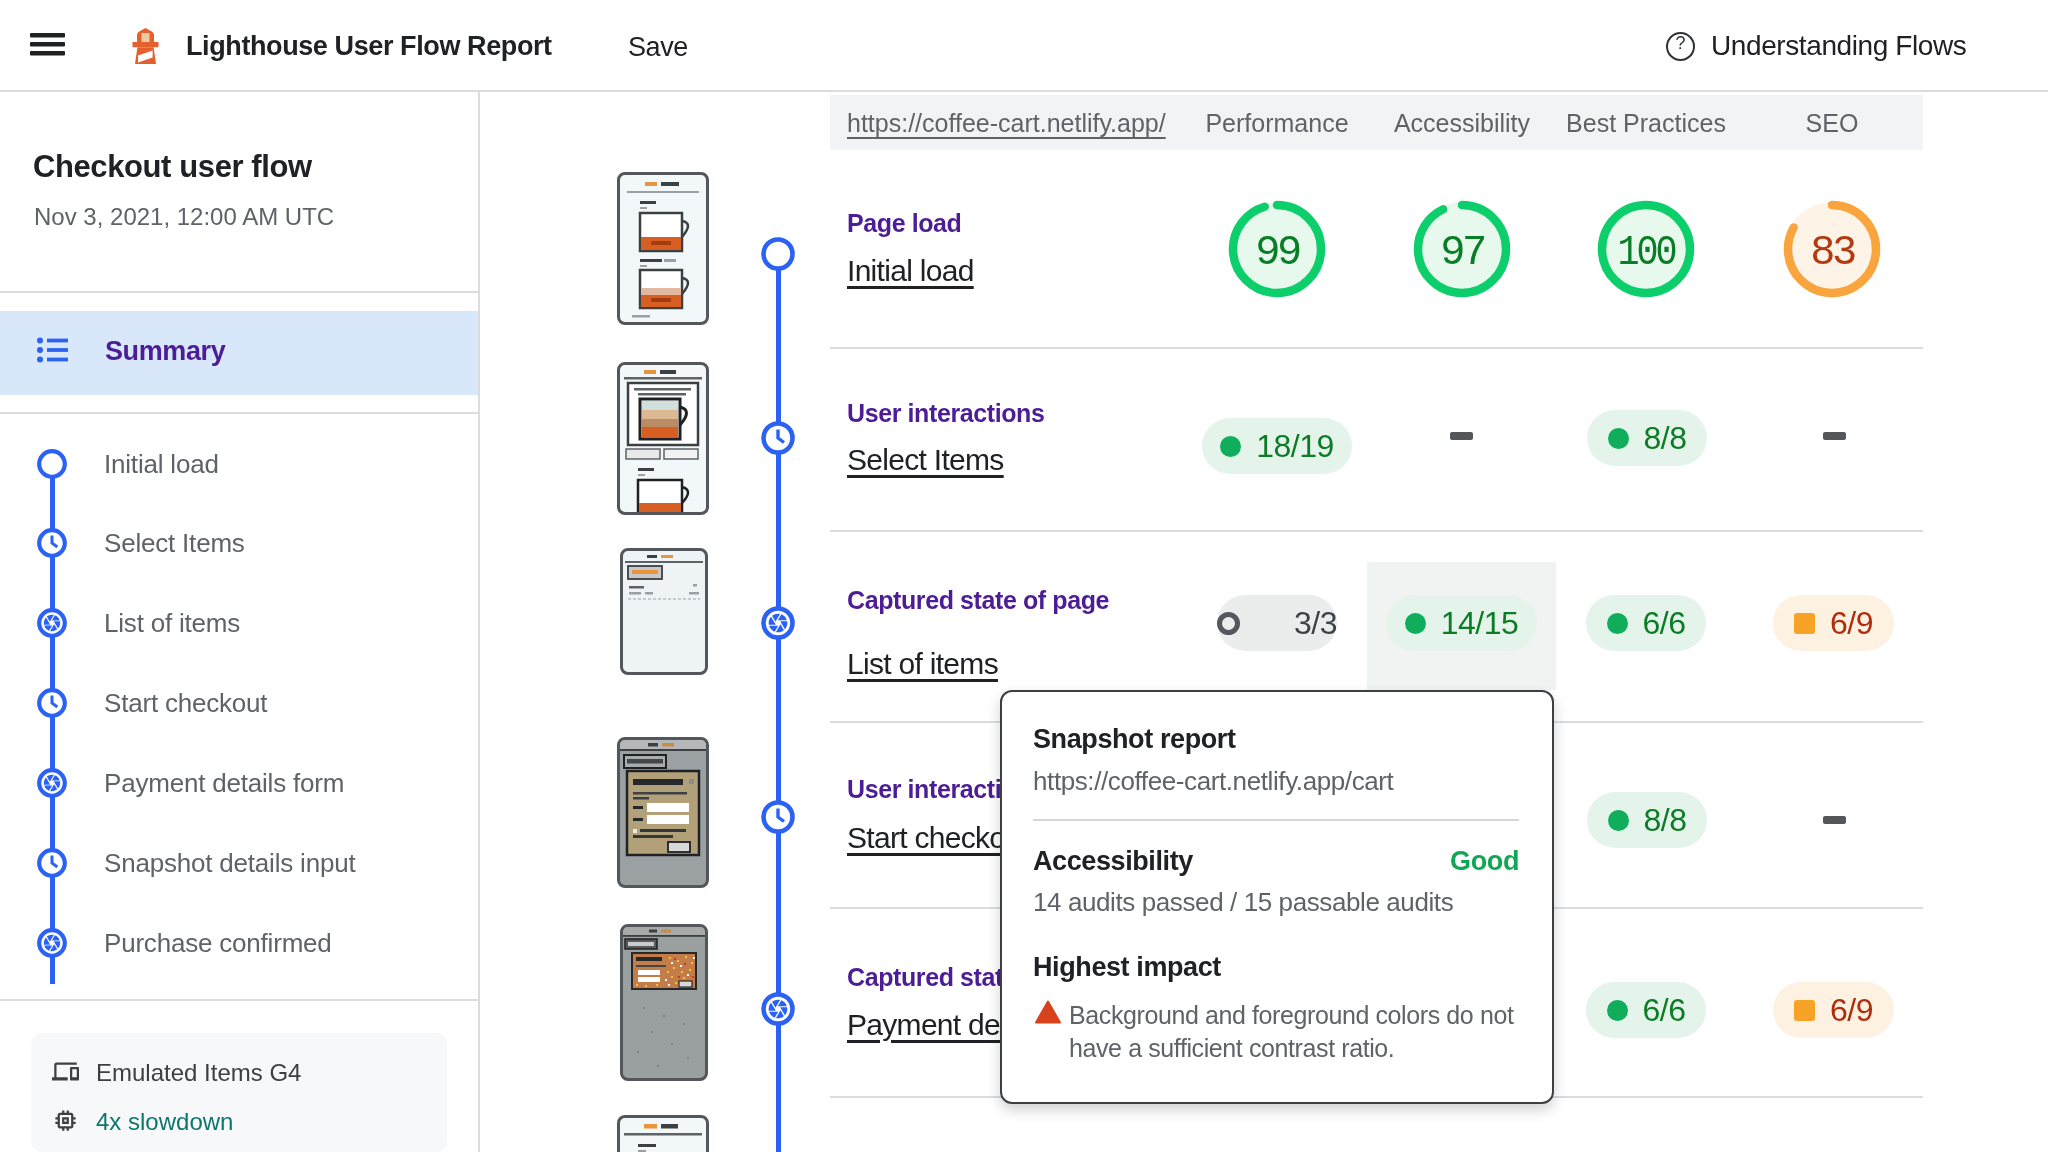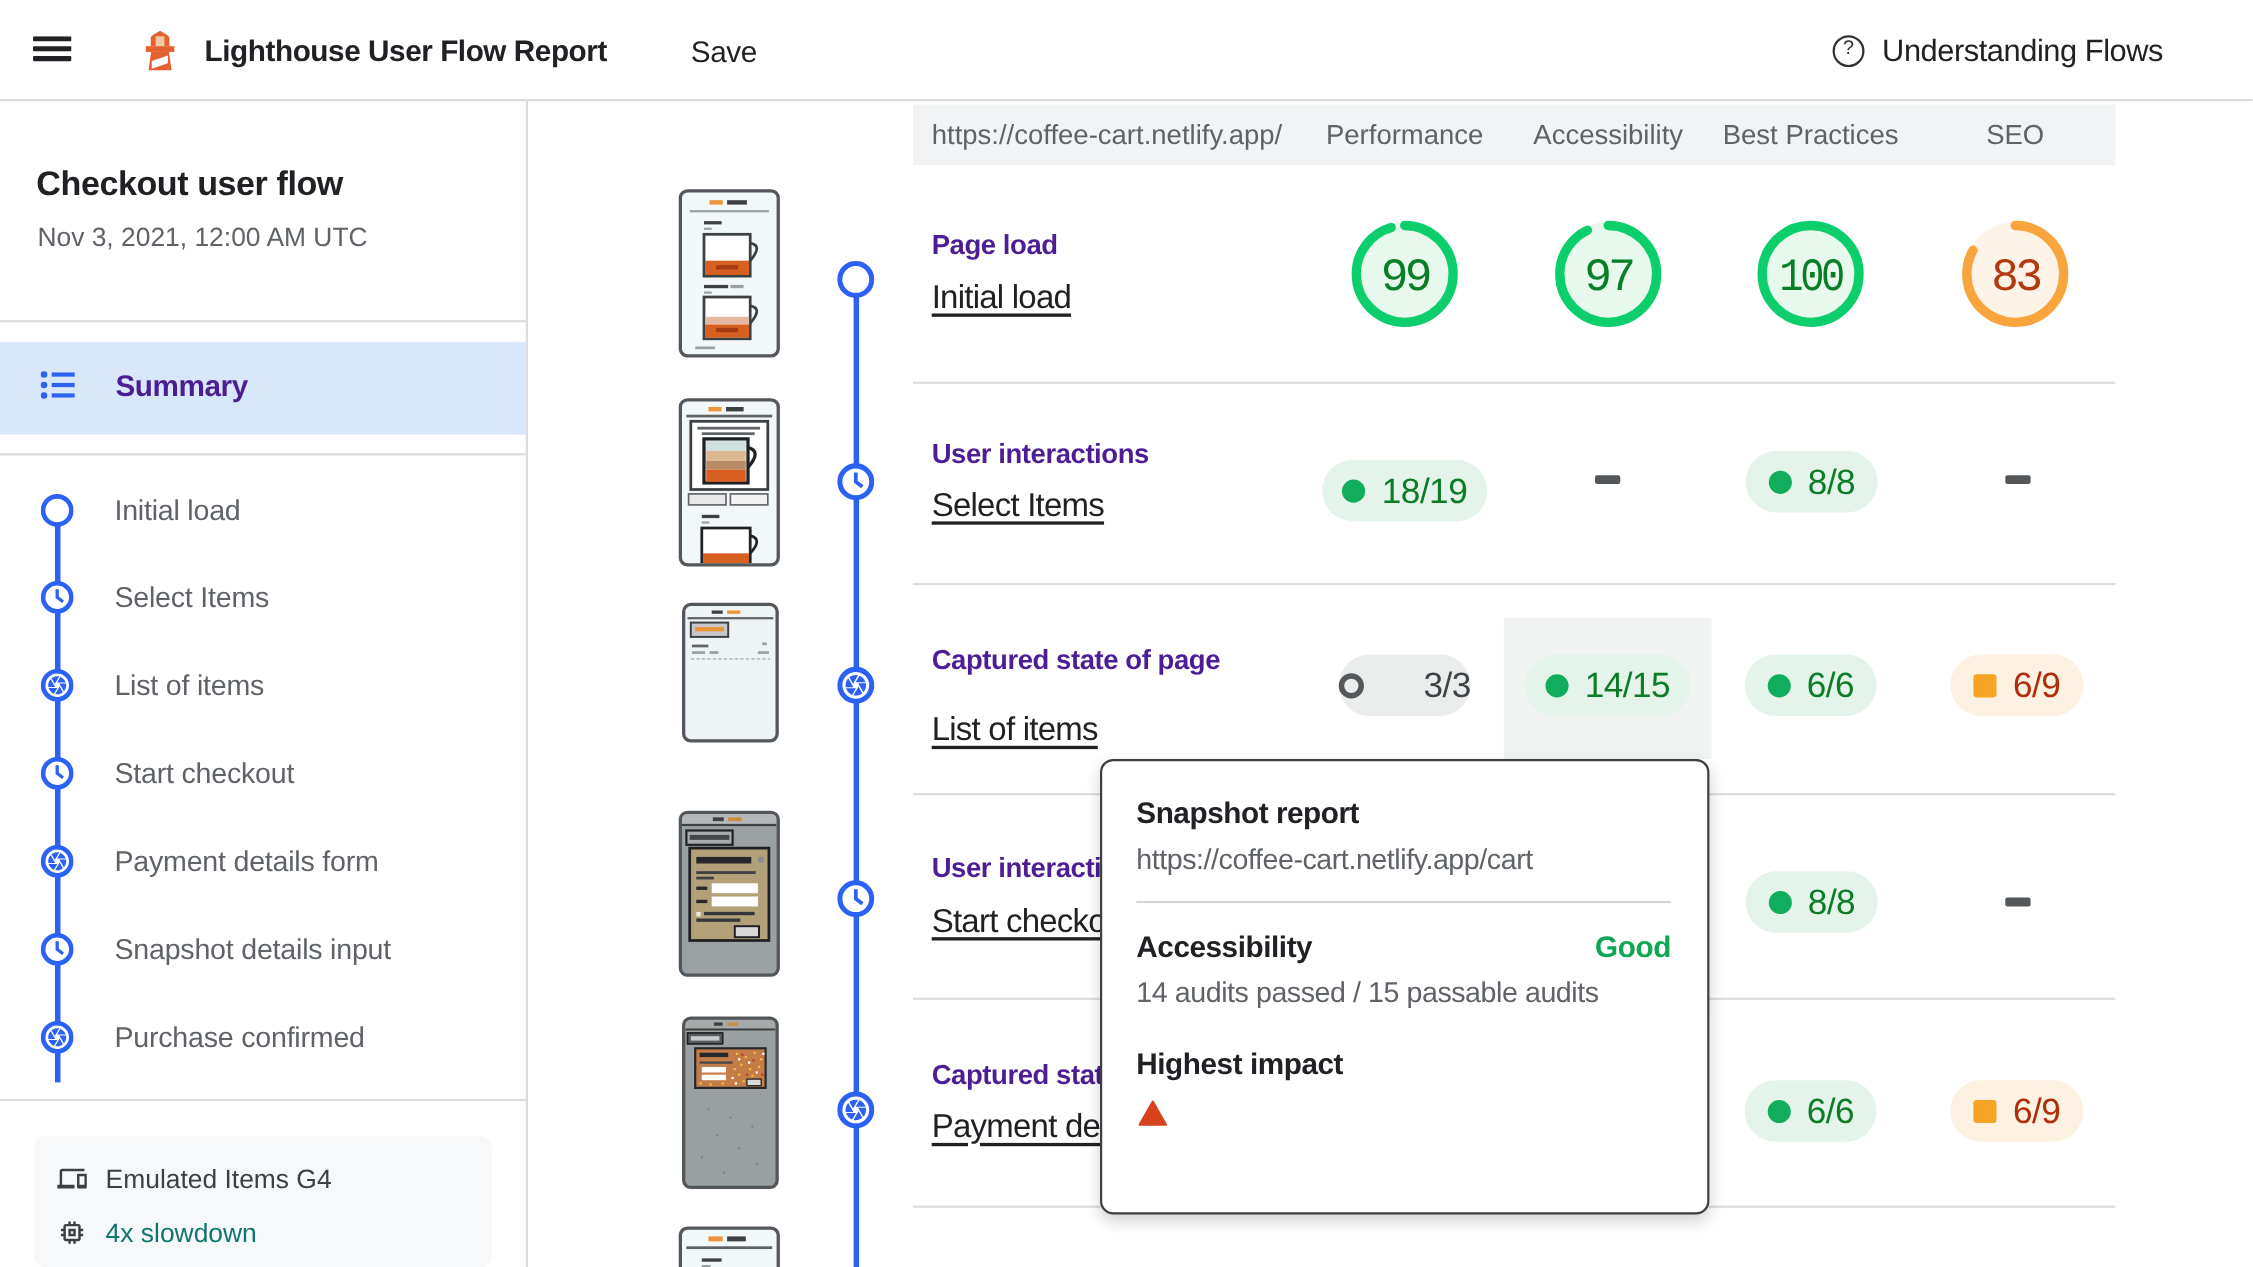--- a/index.html
+++ b/index.html
@@ -74,21 +74,21 @@
   <div class="nav" style="left:104px;top:928px;">Purchase confirmed</div>
 
   <div class="sep" style="left:0;top:999px;width:478px;"></div>
   <div class="abs" style="left:31px;top:1033px;width:416px;height:119px;background:#f7f8f9;border-radius:10px;"></div>
   <div class="abs" style="left:96px;top:1059px;font-size:24px;color:#3c4043;">Emulated Items G4</div>
   <div class="abs" style="left:96px;top:1108px;font-size:24px;color:#0f766e;">4x slowdown</div>
 
   <div class="abs" style="left:775.5px;top:254px;width:5px;height:898px;background:#2b62f4;"></div>
 
   <div class="abs" style="left:830px;top:95px;width:1093px;height:55px;background:#f1f3f4;"></div>
-  <div class="abs gray" style="left:847px;top:109px;font-size:25px;text-decoration-thickness:2px;text-underline-offset:5px;">https://coffee-cart.netlify.app/</div>
+  <div class="abs gray" style="left:847px;top:109px;font-size:25px;text-decoration:underline;text-decoration-thickness:2px;text-underline-offset:5px;">https://coffee-cart.netlify.app/</div>
   <div class="abs gray" style="left:1277px;top:109px;font-size:25px;transform:translateX(-50%);">Performance</div>
   <div class="abs gray" style="left:1462px;top:109px;font-size:25px;transform:translateX(-50%);">Accessibility</div>
   <div class="abs gray" style="left:1646px;top:109px;font-size:25px;transform:translateX(-50%);">Best Practices</div>
   <div class="abs gray" style="left:1832px;top:109px;font-size:25px;transform:translateX(-50%);">SEO</div>
 
   <div class="sep" style="left:830px;top:347px;width:1093px;"></div>
   <div class="sep" style="left:830px;top:530px;width:1093px;"></div>
   <div class="sep" style="left:830px;top:721px;width:1093px;"></div>
   <div class="sep" style="left:830px;top:907px;width:1093px;"></div>
   <div class="sep" style="left:830px;top:1096px;width:1093px;"></div>
@@ -406,14 +406,15 @@
   <div class="abs b ls" style="left:1033px;top:724px;font-size:27px;">Snapshot report</div>
   <div class="abs gray ls" style="left:1033px;top:766px;font-size:26px;">https://coffee-cart.netlify.app/cart</div>
   <div class="abs" style="left:1033px;top:819px;width:486px;height:2px;background:#d5d8db;"></div>
   <div class="abs b ls" style="left:1033px;top:846px;font-size:27px;">Accessibility</div>
   <div class="abs b ls" style="left:1519px;top:846px;font-size:27px;color:#10a754;transform:translateX(-100%);">Good</div>
   <div class="abs gray ls" style="left:1033px;top:887px;font-size:26px;">14 audits passed / 15 passable audits</div>
   <div class="abs b ls" style="left:1033px;top:952px;font-size:27px;">Highest impact</div>
   <svg class="abs" style="left:1035px;top:1000px;" width="26" height="24" viewBox="0 0 26 24">
     <path d="M13 1.5 L25 22.5 L1 22.5 Z" fill="#d7421c" stroke="#d7421c" stroke-width="2" stroke-linejoin="round"></path>
   </svg>
+  <div class="abs gray ls" style="left:1069px;top:999px;font-size:25px;line-height:33px;white-space:nowrap;">Background and foreground colors do not<br>have a sufficient contrast ratio.</div>
 
 </div>
 
 </body></html>

